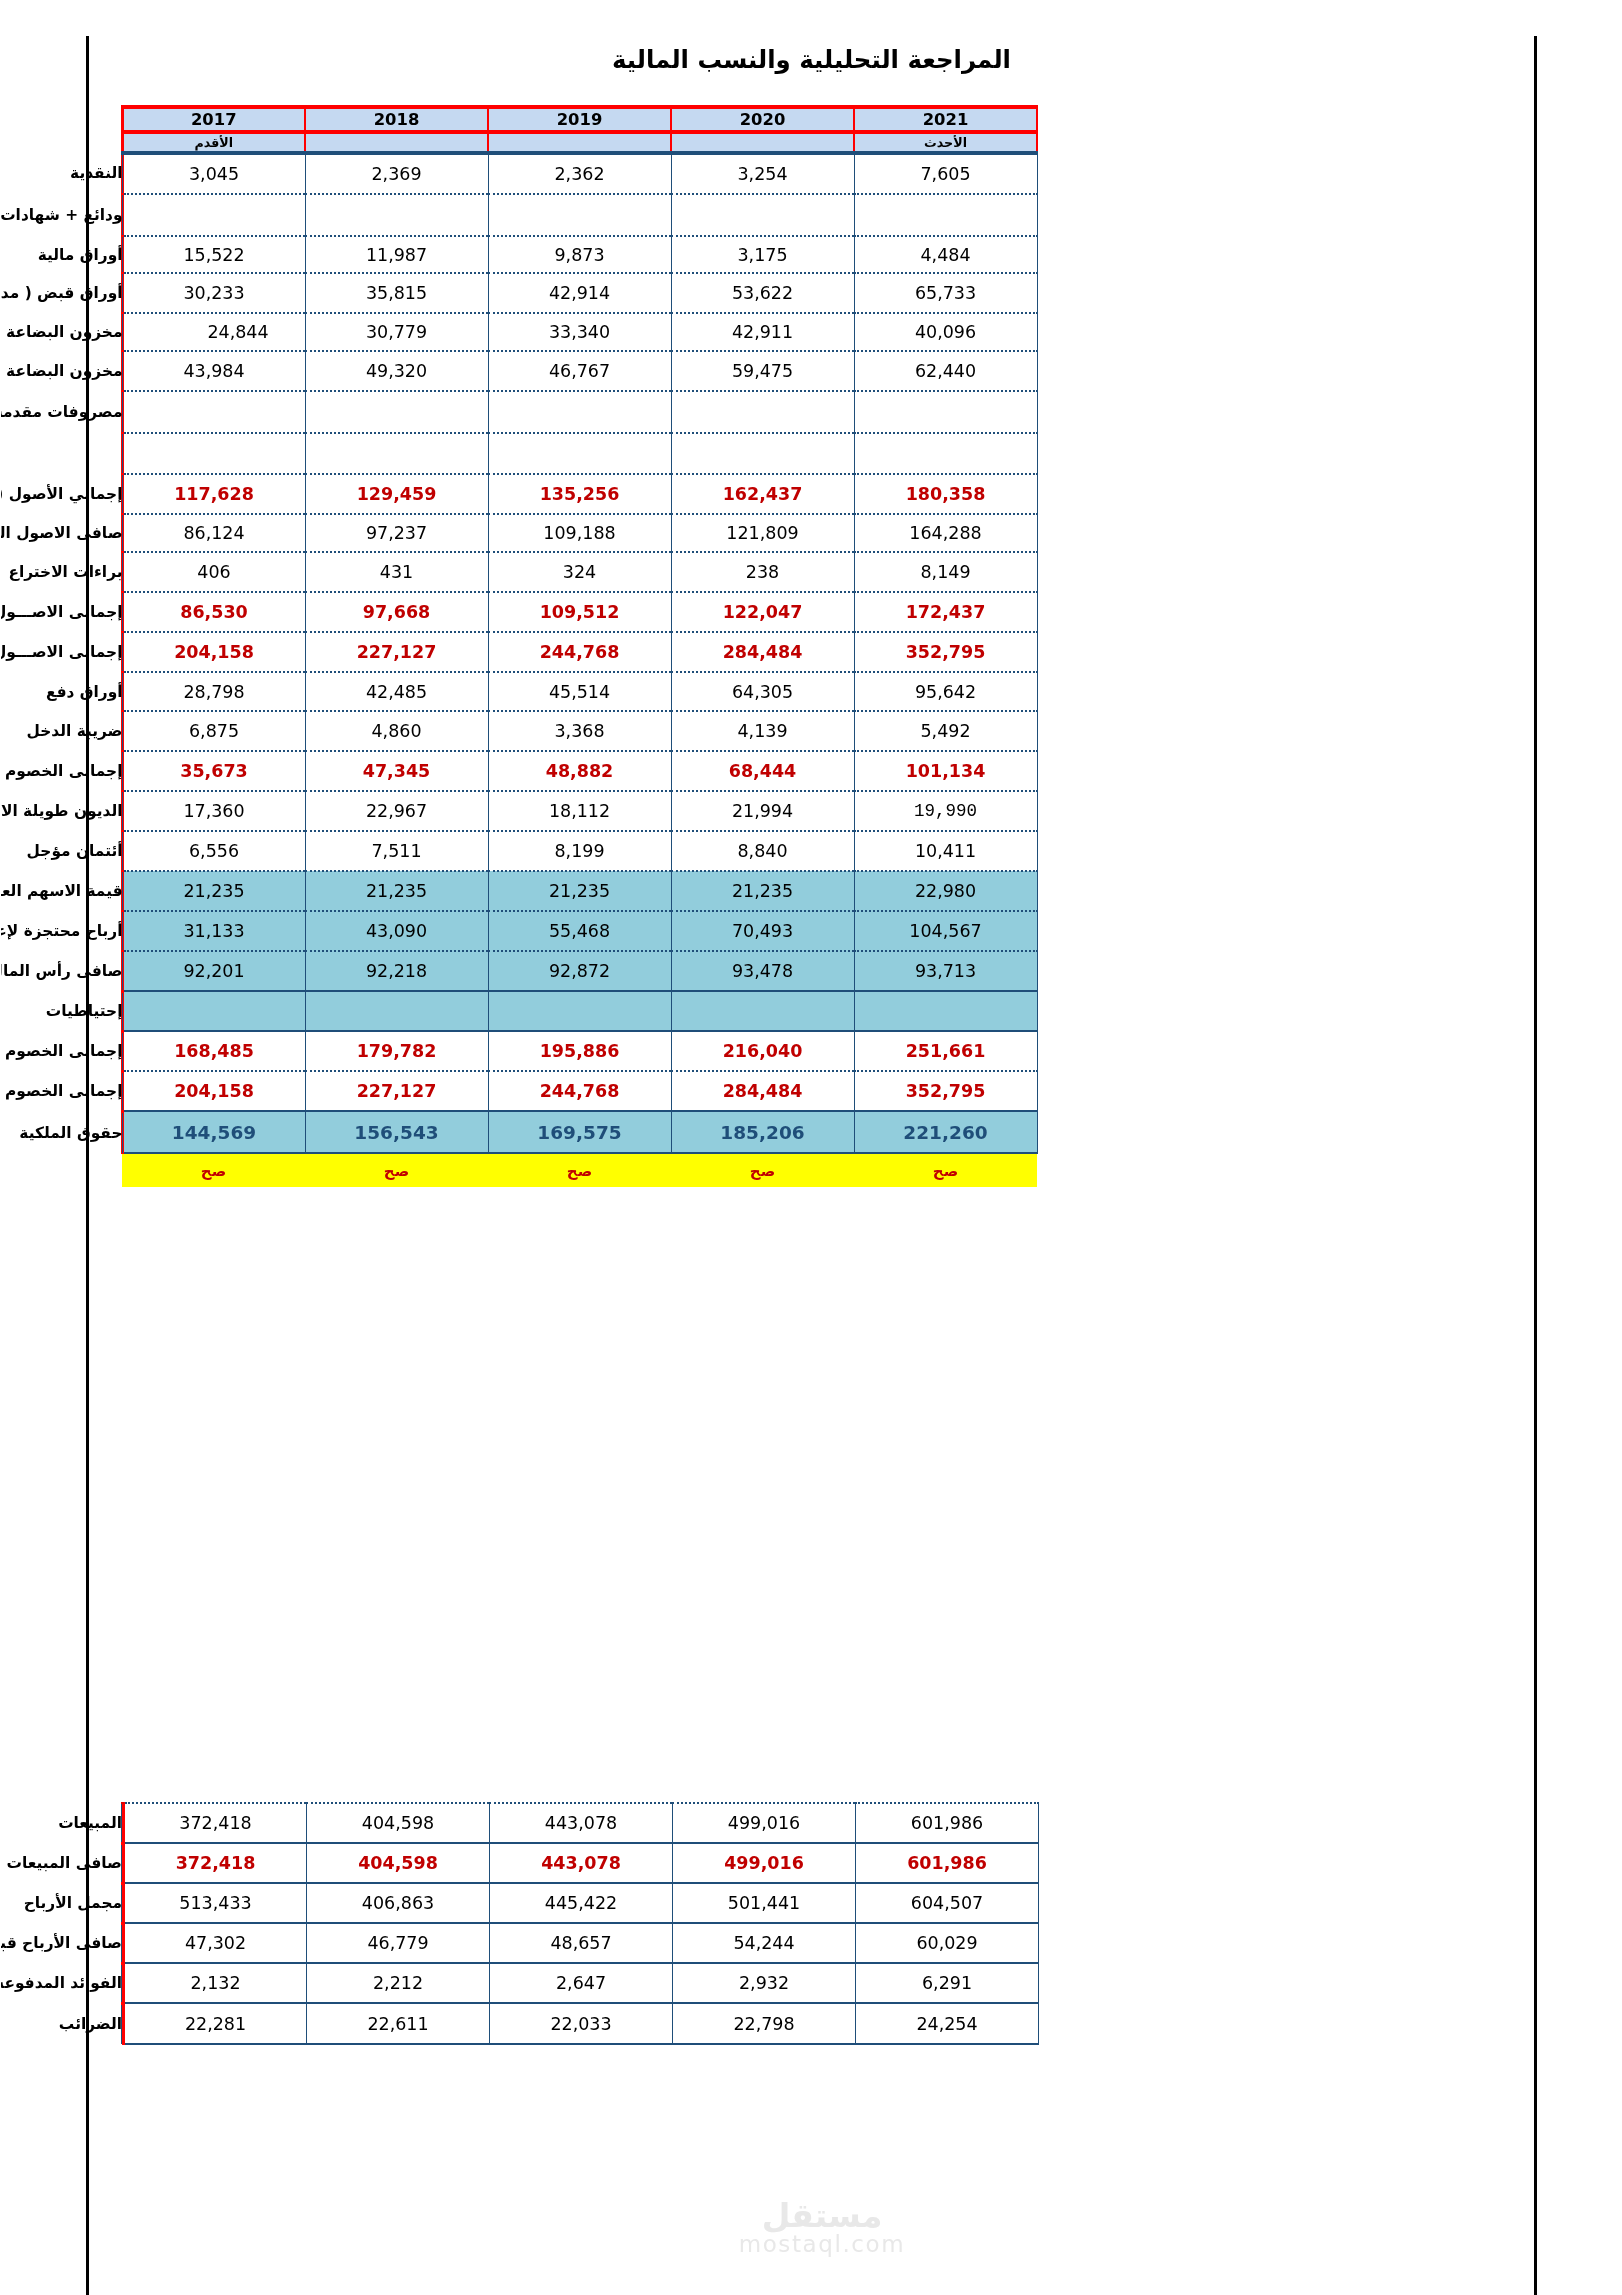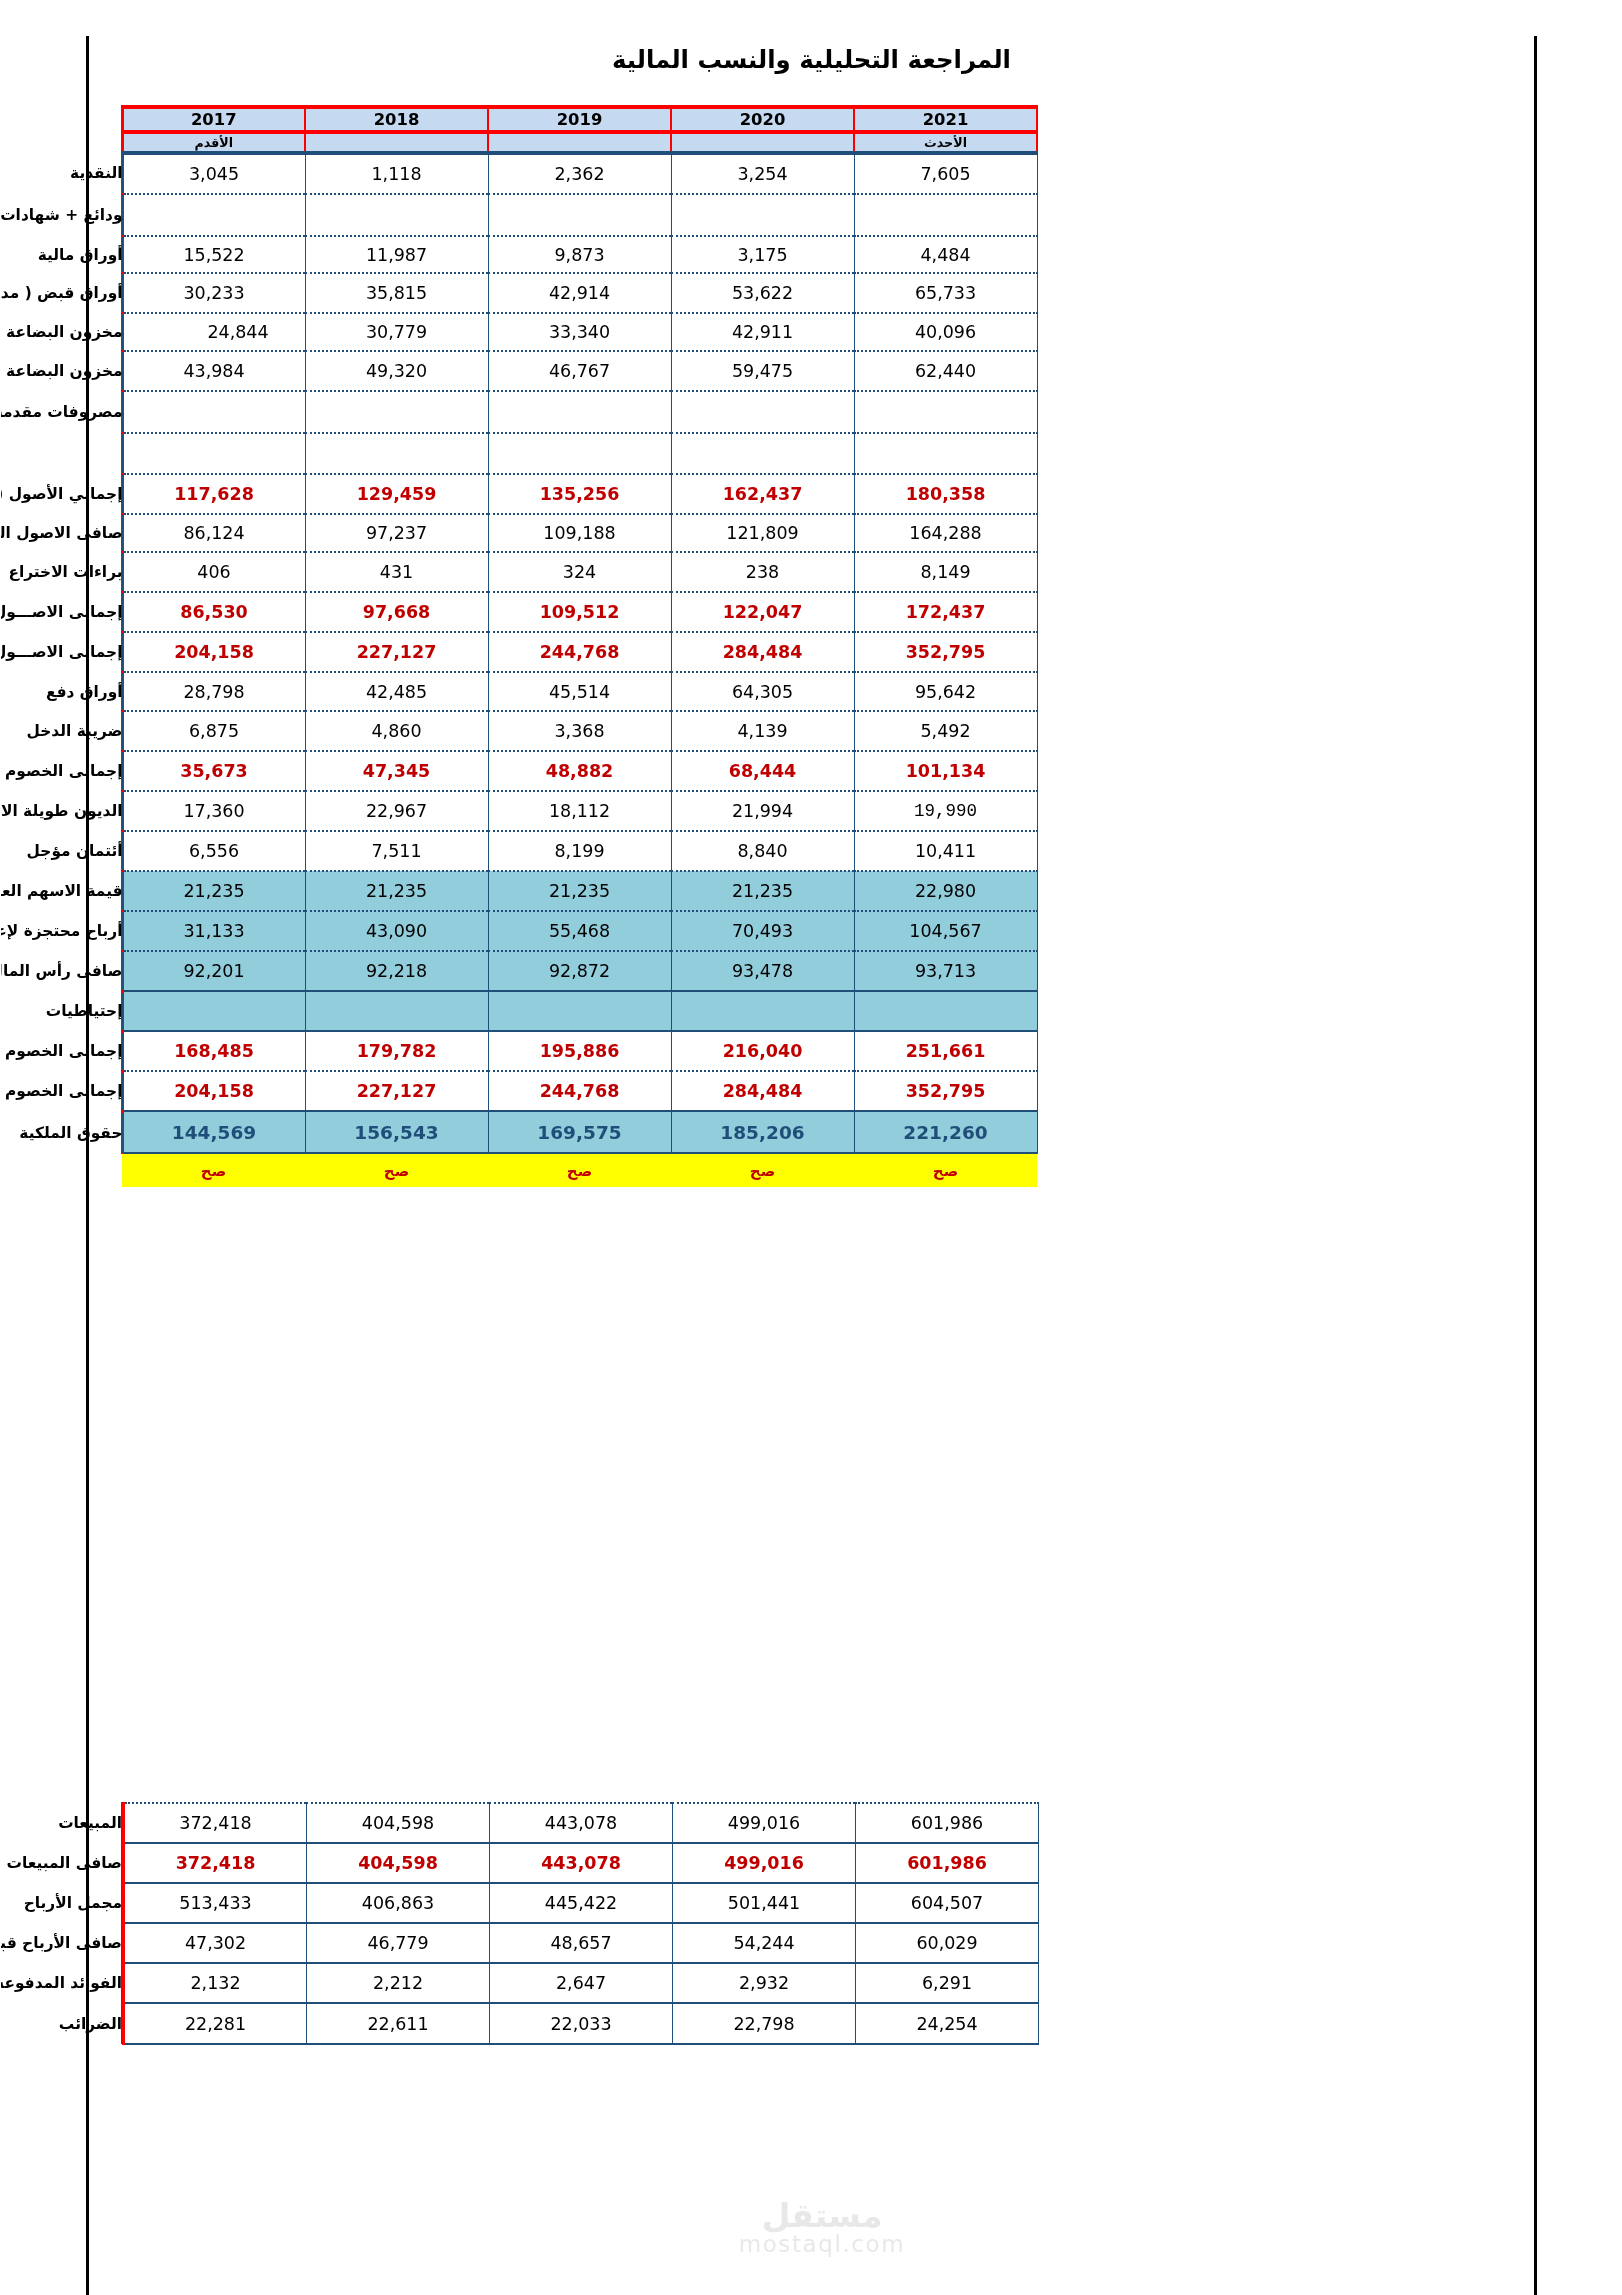--- a/index.html
+++ b/index.html
@@ -170,21 +170,21 @@
         <td class="hdr-sub hdr-bot-rule" style="height: 21px;">الأحدث</td>
         <td class="hdr-sub hdr-bot-rule" style="height: 21px;"></td>
         <td class="hdr-sub hdr-bot-rule" style="height: 21px;"></td>
         <td class="hdr-sub hdr-bot-rule" style="height: 21px;"></td>
         <td class="hdr-sub hdr-bot-rule" style="height: 21px;">الأقدم</td>
       </tr>
       <tr>
         <td class="num hr-dotted" style="height: 41px;">7,605</td>
         <td class="num hr-dotted" style="height: 41px;">3,254</td>
         <td class="num hr-dotted" style="height: 41px;">2,362</td>
-        <td class="num hr-dotted" style="height: 41px;">1,118</td>
+        <td class="num hr-dotted" style="height: 41px;">2,369</td>
         <td class="num hr-dotted" style="height: 41px;">3,045</td>
         <td class="lbl hr-reddot">النقدية</td>
       </tr>
       <tr>
         <td class="num hr-dotted" style="height: 42px;"></td>
         <td class="num hr-dotted" style="height: 42px;"></td>
         <td class="num hr-dotted" style="height: 42px;"></td>
         <td class="num hr-dotted" style="height: 42px;"></td>
         <td class="num hr-dotted" style="height: 42px;"></td>
         <td class="lbl hr-reddot">ودائع + شهادات استثمار</td>

